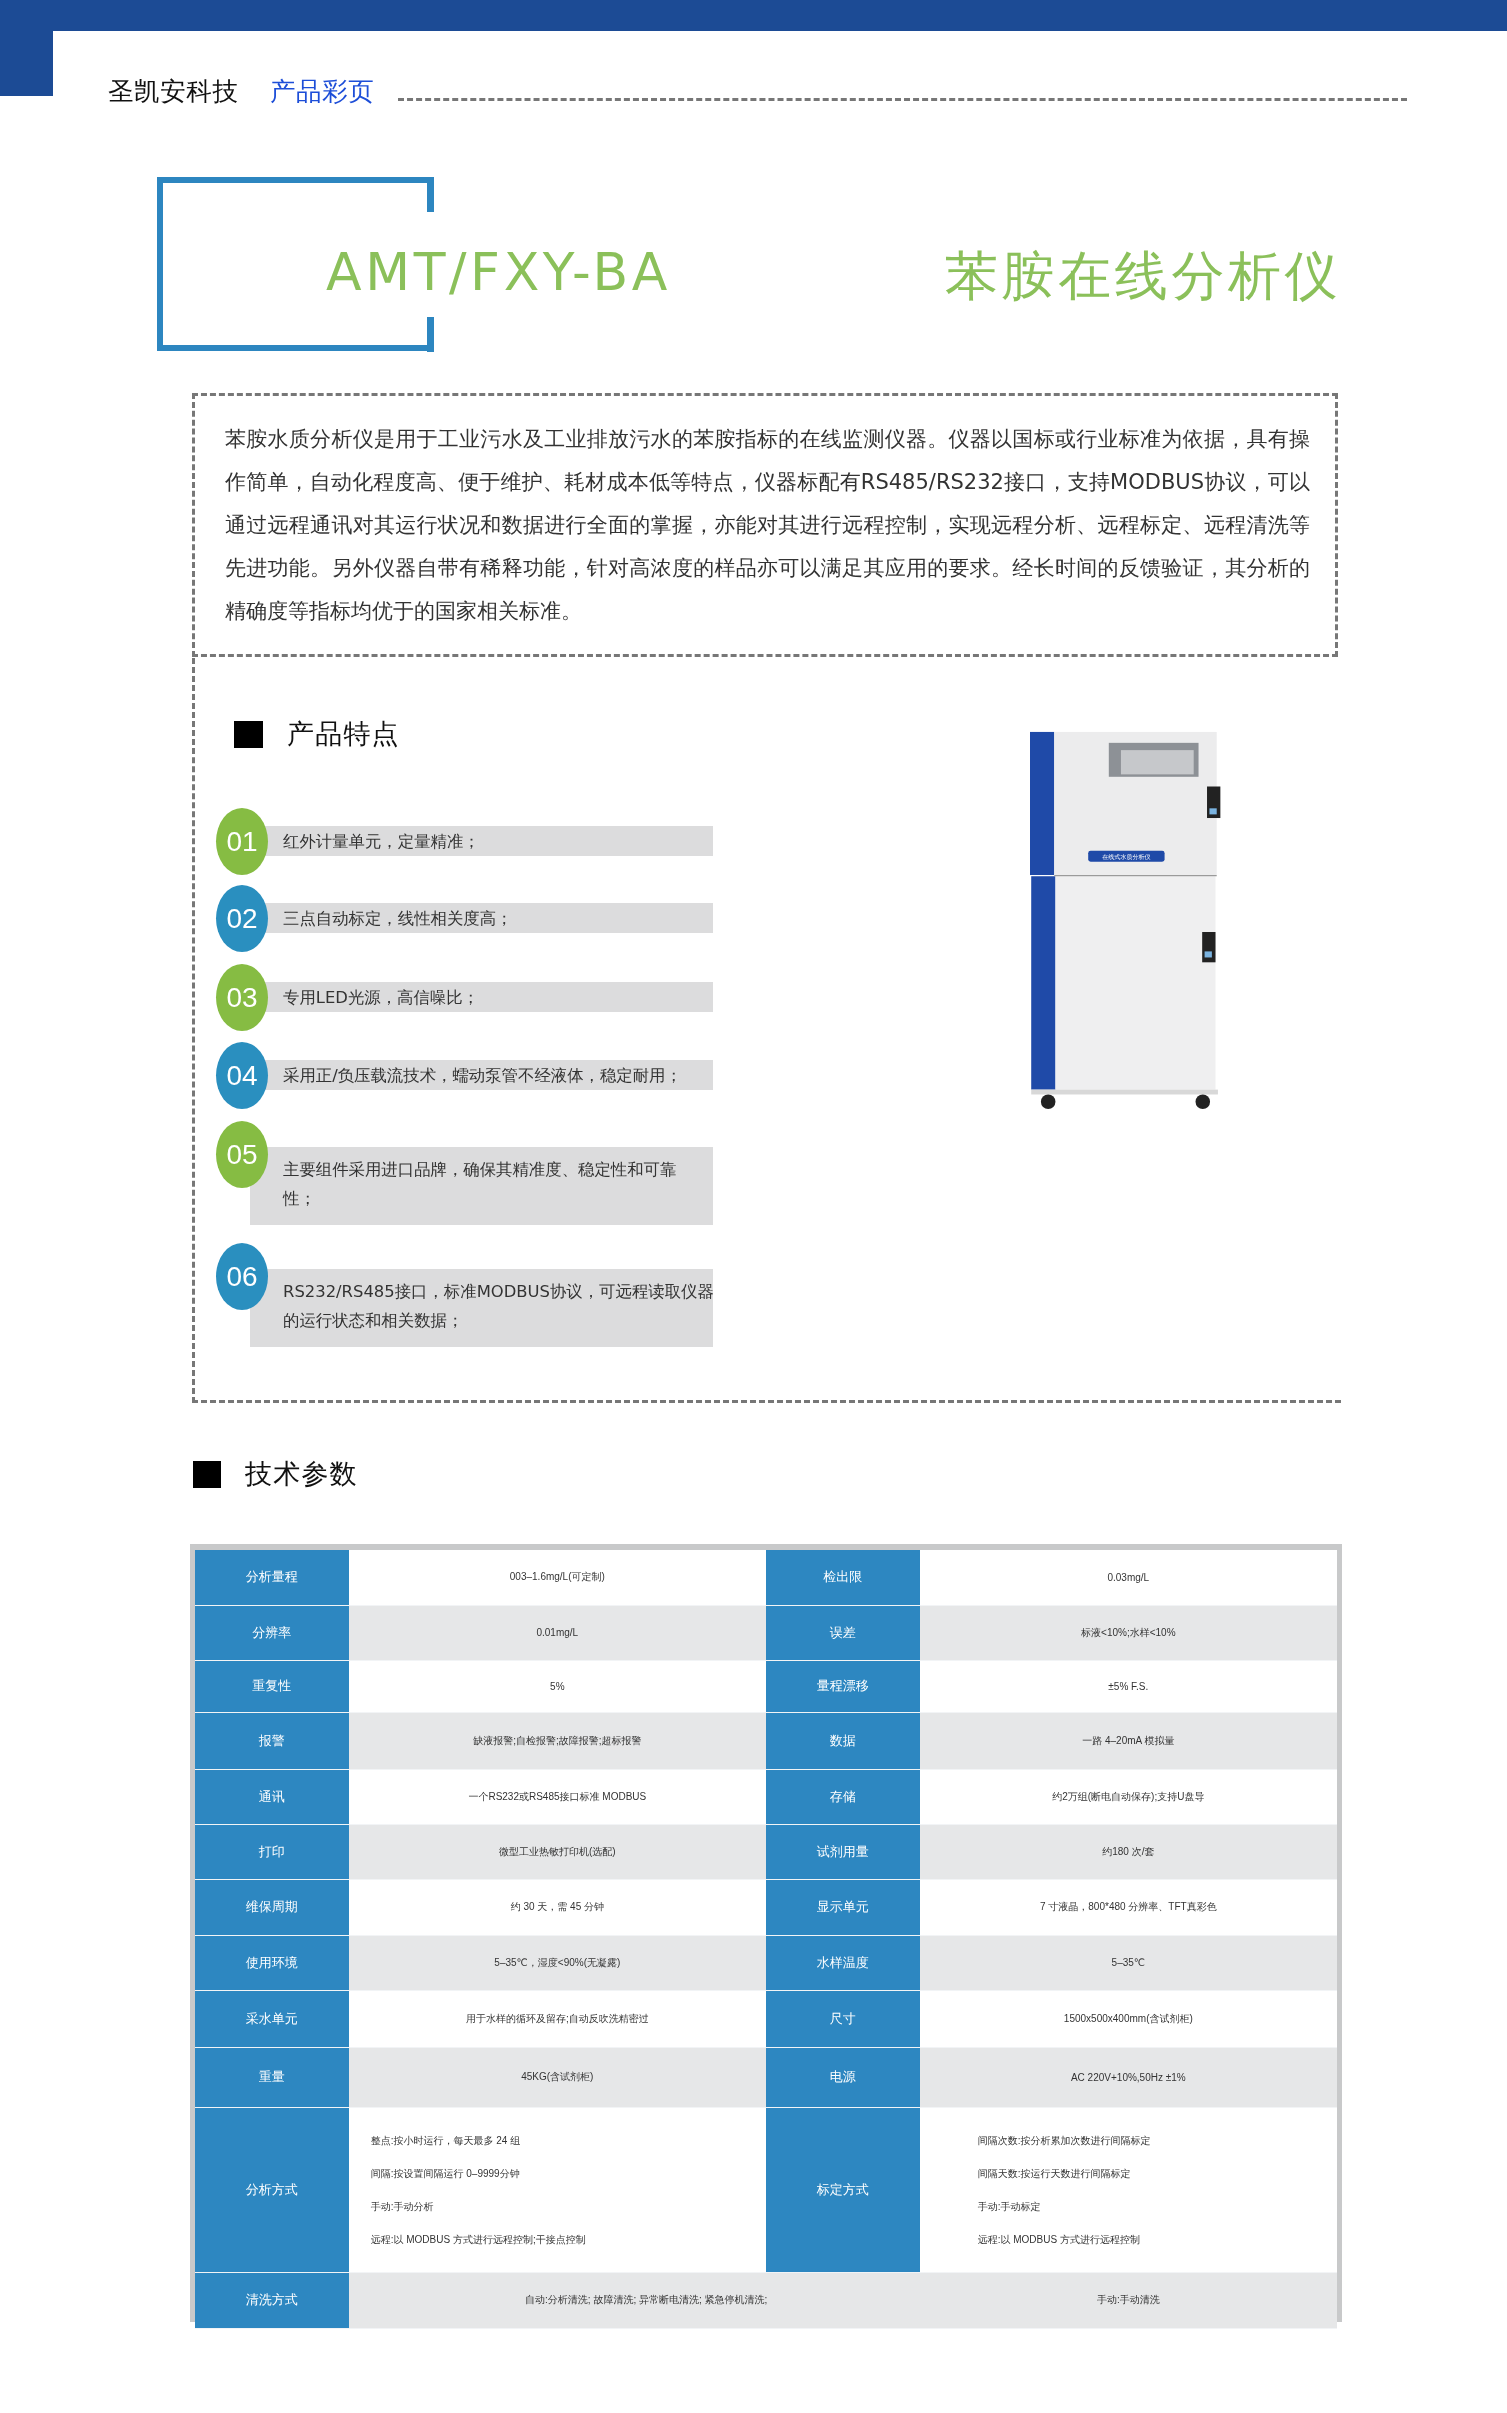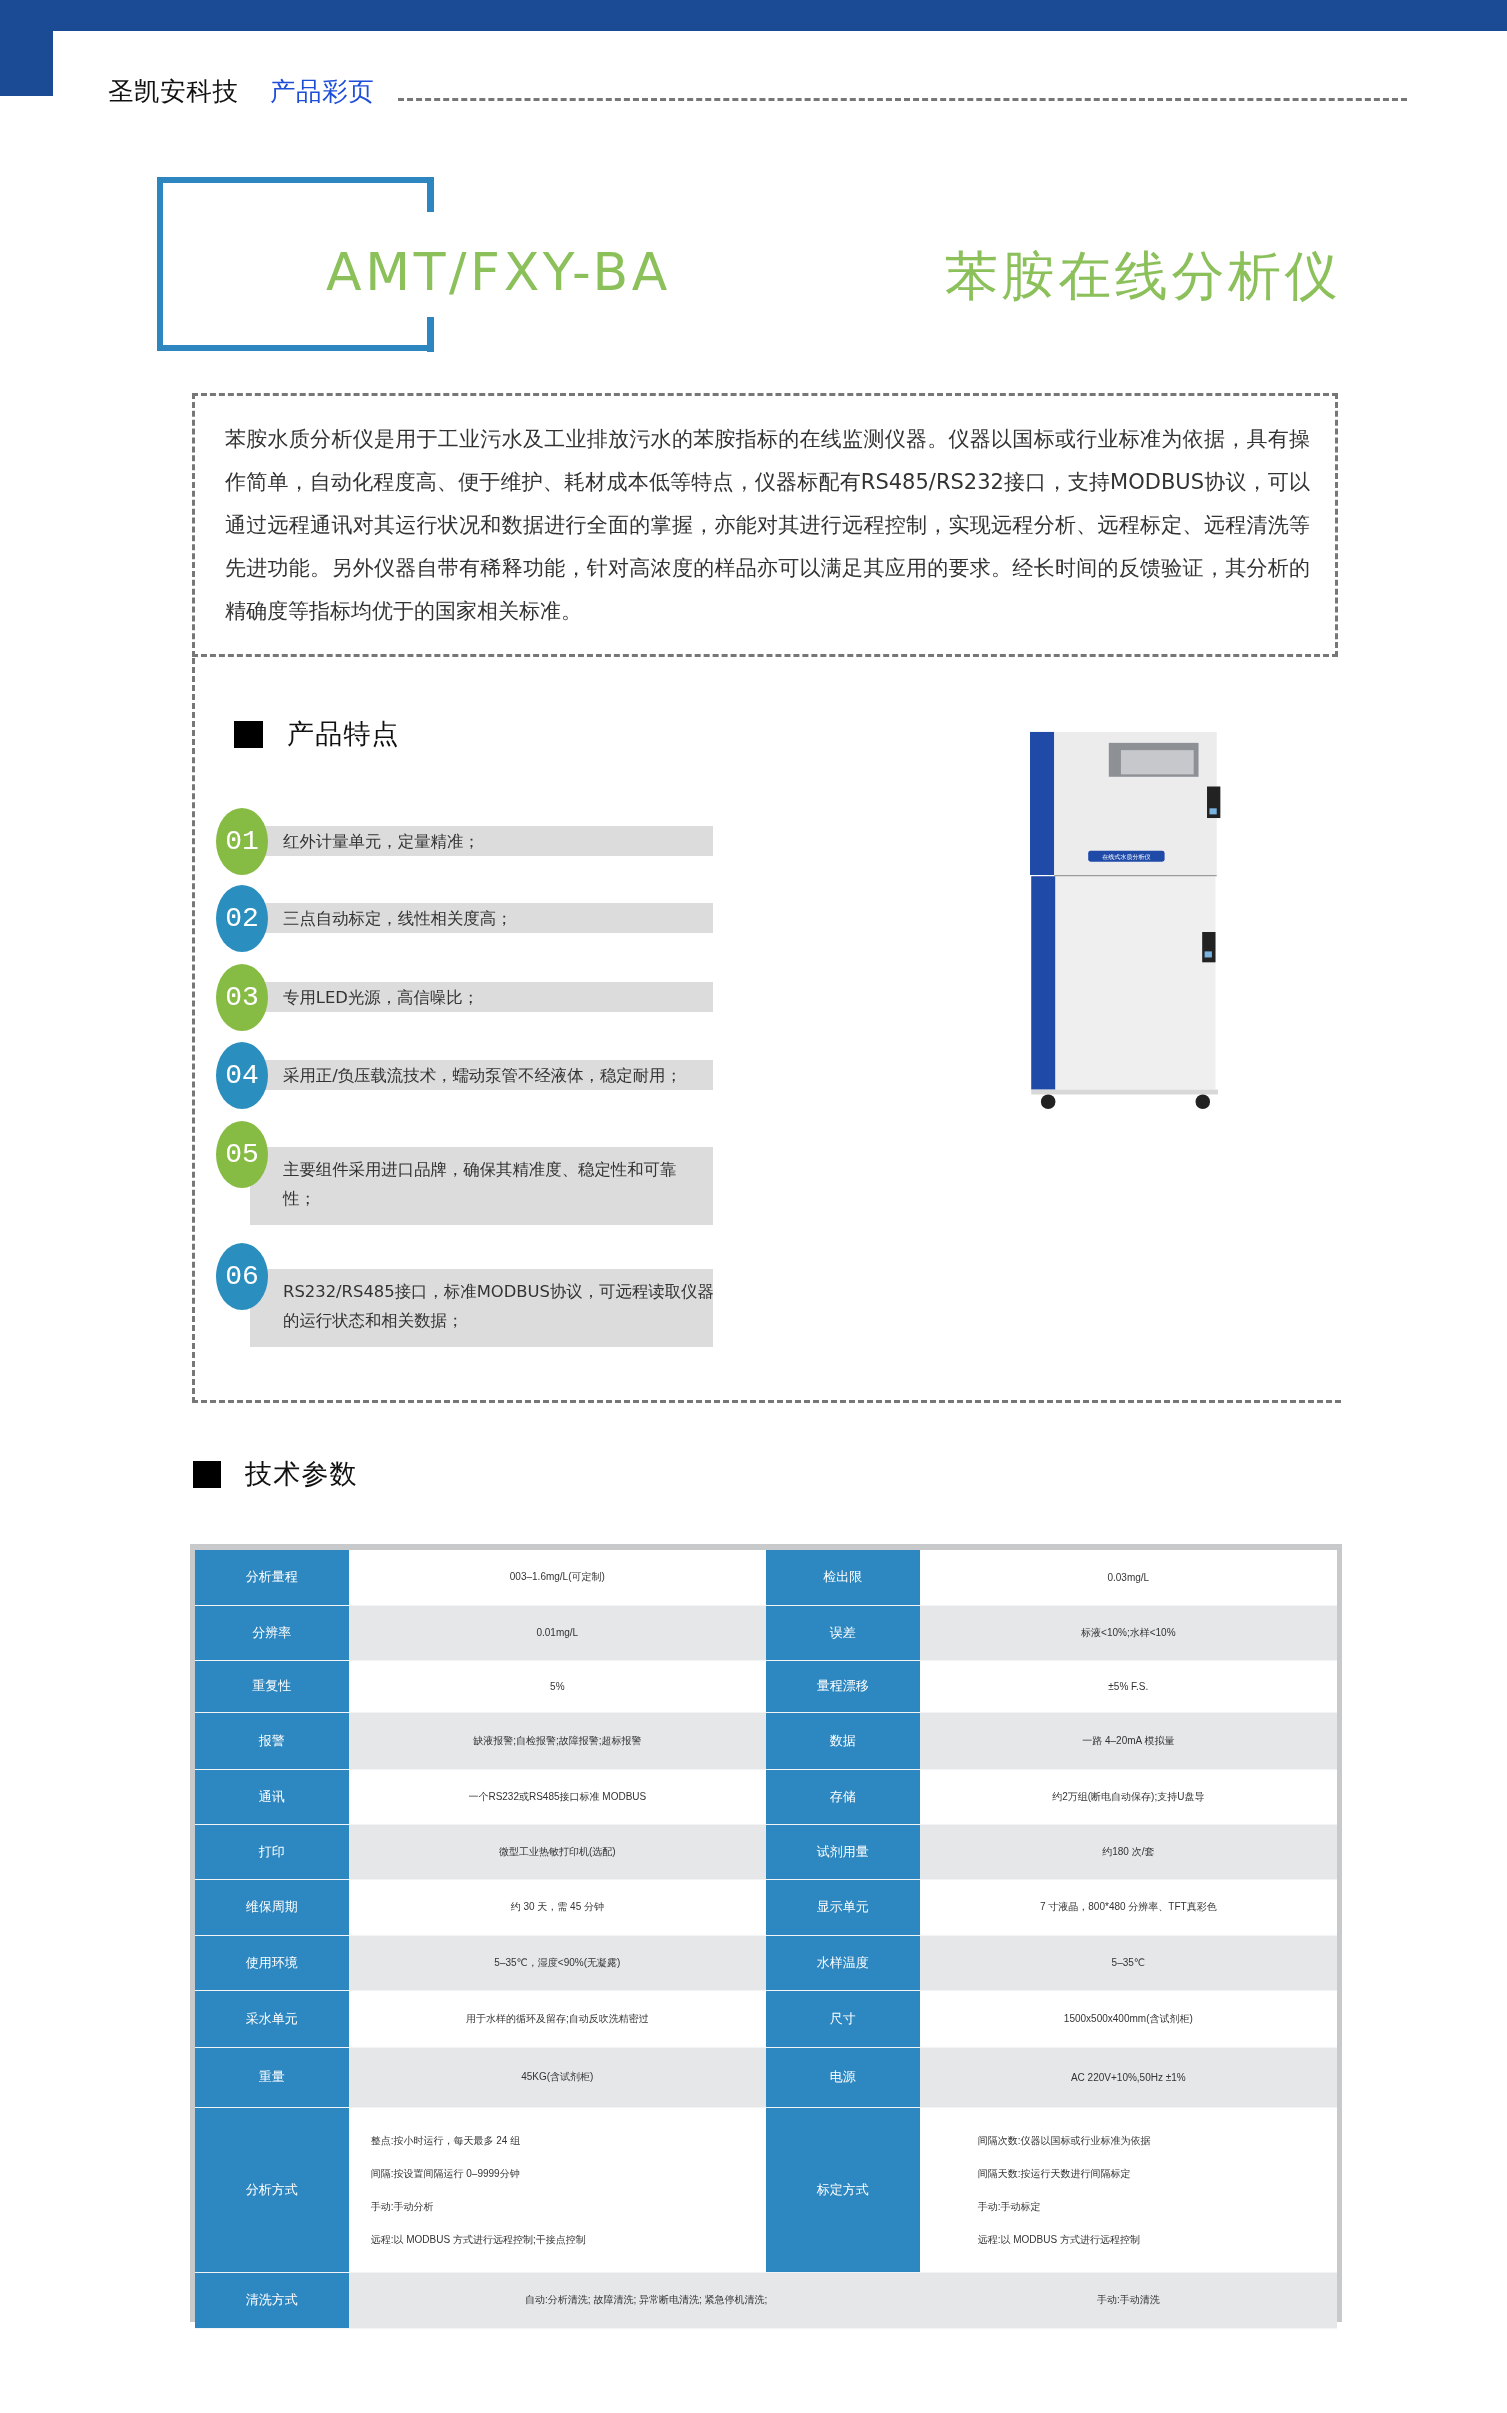--- a/index.html
+++ b/index.html
@@ -34,21 +34,21 @@
   .feat-left-rule { position: absolute; left: 192px; top: 658px; height: 745px; border-left: 3px dashed #777; }
   .feat-bottom-rule { position: absolute; left: 192px; top: 1400px; width: 1149px; border-top: 3.6px dashed #777; }
   .sec-title { position: absolute; display: flex; align-items: center; }
   .sec-square { width: 29px; height: 27px; background: #000; margin-right: 24px; }
   .sec-label { font-size: 27px; color: #111; letter-spacing: 1.2px; }
 
   .feat { position: absolute; left: 216px; width: 497px; }
   .feat-bar { position: absolute; left: 34px; background: #dcdcdd; }
   .feat-num { position: absolute; left: 0; top: 0; width: 27px; height: 33px; border-radius: 50%;
               width: 52px; height: 67px; display: flex; align-items: center; justify-content: center;
-              color: #fff; font-size: 28px; font-family: Liberation Mono, monospace; }
+              color: #fff; font-size: 28px; font-family: Liberation Sans, sans-serif; }
   .feat-num.green { background: #86bc43; }
   .feat-num.blue { background: #2a8fbf; }
   .feat-text { position: absolute; left: 67px; font-size: 16.4px; color: #333; line-height: 29px; width: 425px; }
 
   
   .device { position: absolute; left: 1030px; top: 725px; width: 194px; height: 608px; }
 
   
   .spec-frame { position: absolute; left: 190px; top: 1544px; width: 1152px; height: 778px; background: #c8c9ca; }
   .spec-table { position: absolute; left: 195px; top: 1550px; width: 1142px; border-collapse: collapse; }
@@ -223,21 +223,21 @@
   <tr class="odd" style="height:165px;">
     <td class="k">分析方式</td>
     <td class="v multi" style="padding-left:22px;">
       <span class="multi-line">整点:按小时运行，每天最多 24 组</span>
       <span class="multi-line">间隔:按设置间隔运行 0–9999分钟</span>
       <span class="multi-line">手动:手动分析</span>
       <span class="multi-line">远程:以 MODBUS 方式进行远程控制;干接点控制</span>
     </td>
     <td class="k">标定方式</td>
     <td class="v multi" style="padding-left:58px;">
-      <span class="multi-line">间隔次数:仪器以国标或行业标准为依据</span>
+      <span class="multi-line">间隔次数:按分析累加次数进行间隔标定</span>
       <span class="multi-line">间隔天数:按运行天数进行间隔标定</span>
       <span class="multi-line">手动:手动标定</span>
       <span class="multi-line">远程:以 MODBUS 方式进行远程控制</span>
     </td>
   </tr>
   <tr class="even" style="height:56px;">
     <td class="k">清洗方式</td>
     <td class="v" colspan="2" style="padding-left:24px;">自动:分析清洗; 故障清洗; 异常断电清洗; 紧急停机清洗;</td>
     <td class="v">手动:手动清洗</td>
   </tr>

